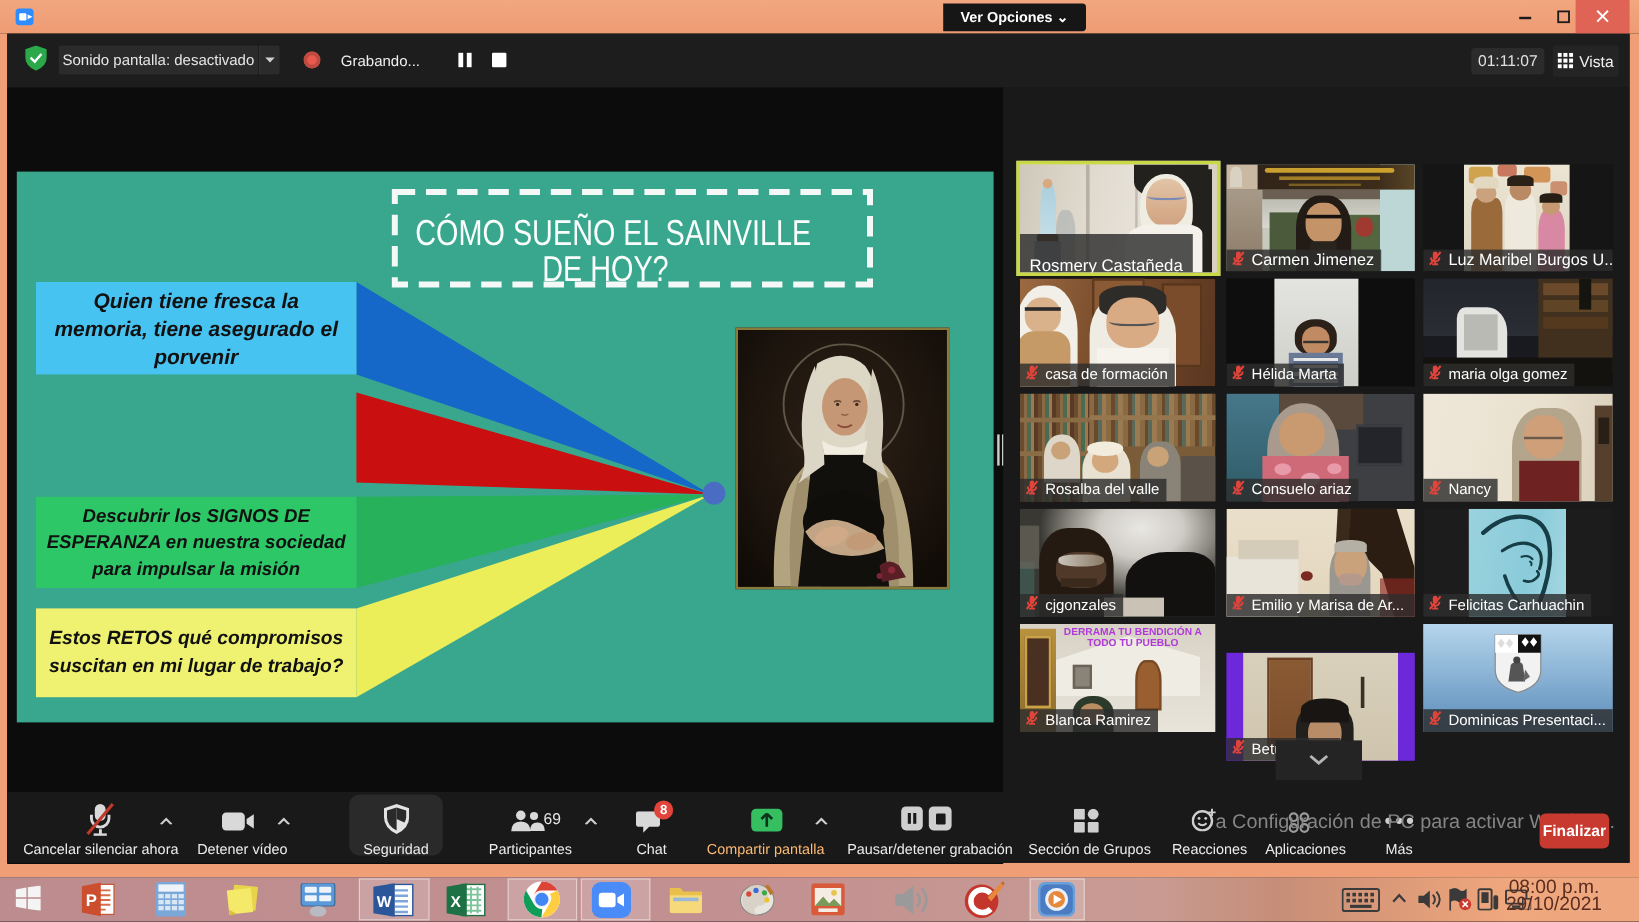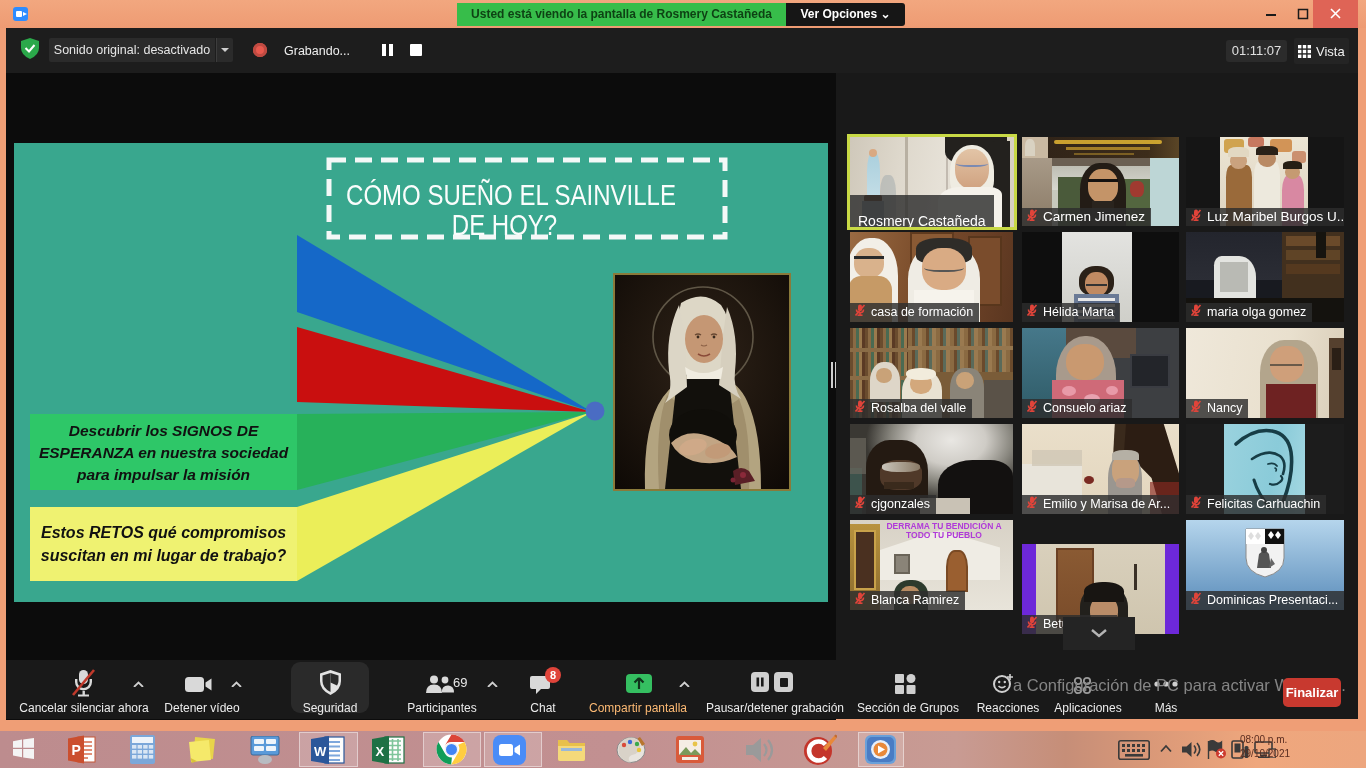--- a/index.html
+++ b/index.html
@@ -55,49 +55,48 @@
 #toolbar { left:6px; top:660px; width:1352px; height:59px; background:#191919; }
 .tlbl { position:absolute; top:41px; color:#ececec; font-size:12px; white-space:nowrap; text-align:center; }
 .tcaret { position:absolute; top:21px; width:11px; height:6px; }
 #chevbox { left:1057px; top:-43px; width:72px; height:33px; background:#242424; }
 #finalizar { left:1277px; top:18px; width:58px; height:29px; background:#c8392f; border-radius:5px; color:#fff; font-size:13px; font-weight:bold; text-align:center; line-height:29px; }
 #wm1 { left:997px; top:-10px; color:#9a9a9a; font-size:22px; }
 #wm2 { left:1007px; top:16px; color:#858585; font-size:16.5px; }
 
 #taskbar { left:0; top:731px; width:1366px; height:37px; background:linear-gradient(90deg,#bd8c8e 0%,#c29091 45%,#c89b93 70%,#c68e78 78%,#d99878 84%,#efa77d 92%,#eda67e 100%); }
 .tbox { position:absolute; top:1px; height:35px; background:rgba(255,255,255,0.18); border:1px solid rgba(255,255,255,0.45); }
-#tray { color:#5a2d20; font-size:10px; text-align:left; }
+#tray { color:#5a2d20; font-size:16px; text-align:center; }
 </style>
 </head>
 <body>
 <div id="root">
 
   <div class="abs" id="titlebar"></div>
   <div class="abs" id="frameL"></div>
   <div class="abs" id="frameR"></div>
   <div class="abs" id="frameB"></div>
   <div class="abs" id="zoomico"></div>
-  <div class="abs" id="notif">Usted está viendo la pantalla de  Rosmery Castañeda</div>
   <div class="abs" id="veropc">Ver Opciones  ⌄</div>
   <div class="abs winbtn" id="btnmin"><svg width="32" height="28">
         <rect x="11" y="14" width="10" height="2" fill="#1a1a1a"></rect>
       </svg></div>
   <div class="abs winbtn" id="btnmax"><svg width="32" height="28">
         <rect x="11.5" y="9.5" width="9" height="9" fill="none" stroke="#1a1a1a" stroke-width="1.5"></rect>
       </svg></div>
   <div class="abs winbtn" id="btnclose"><svg width="45" height="28">
         <path d="M18 9 L27 18 M27 9 L18 18" stroke="#fff" stroke-width="1.6"></path>
       </svg></div>
 
   <div class="abs" id="ctrlbar"></div>
   <div class="abs" id="shield"><svg width="18" height="21">
         <path d="M9 0 L18 3 L18 10 Q18 17 9 21 Q0 17 0 10 L0 3 Z" fill="#2ba84a"></path>
         <path d="M4.5 10 L8 13.5 L13.5 7" stroke="#fff" stroke-width="2" fill="none"></path>
       </svg></div>
-  <div class="abs" id="sonido">Sonido original: desactivado</div>
+  <div class="abs" id="sonido">Sonido pantalla: desactivado</div>
   <div class="abs" id="sonidodrop"></div>
   <div class="abs" id="recdot"></div>
   <div class="abs" id="grab">Grabando...</div>
   <div class="abs" id="pauseico"></div>
   <div class="abs" id="stopico"></div>
   <div class="abs" id="timebox">01:11:07</div>
   <div class="abs" id="vistabox"></div>
   <div class="abs" id="vistagrid"><svg width="13" height="13">
         <g fill="#fff">
           <rect x="0" y="0" width="3.4" height="3.4"></rect>
@@ -122,20 +121,21 @@
         <div class="tin">CÓMO SUEÑO EL SAINVILLE<br>DE HOY?</div>
       </div>
     <svg class="abs" style="left:0;top:0;" width="814" height="459">
       <polygon points="283,92 578,269 283,169" fill="#1568c8"></polygon>
       <polygon points="283,184 578,269 283,259" fill="#c90f0f"></polygon>
       <polygon points="283,271 578,269 283,347" fill="#27b15a"></polygon>
       <polygon points="283,364 578,269 283,438" fill="#ebee59"></polygon>
       <circle cx="581" cy="268" r="9.5" fill="#4a6cc3"></circle>
       <polygon points="283,92 578,269 283,169" fill="none"></polygon>
     </svg>
+    <div class="abs banner" id="ban1">Quien tiene fresca la<br>memoria, tiene asegurado el<br>porvenir</div>
     <div class="abs banner" id="ban3">Descubrir los SIGNOS DE<br>ESPERANZA en nuestra sociedad<br>para impulsar la misión</div>
     <div class="abs banner" id="ban4">Estos RETOS qué compromisos<br>suscitan en mi lugar de trabajo?</div>
     <div class="abs" id="portrait" style="left:599px;top:130px;width:178px;height:218px;border:2px solid #8a7a3a;background:#181010;">
       <svg width="174" height="214" viewBox="0 0 174 214">
         <defs>
             <radialGradient id="pbg" cx="50%" cy="40%" r="75%">
               <stop offset="0%" stop-color="#2e2218"></stop>
               <stop offset="60%" stop-color="#1c140d"></stop>
               <stop offset="100%" stop-color="#0f0a06"></stop>
             </radialGradient>

